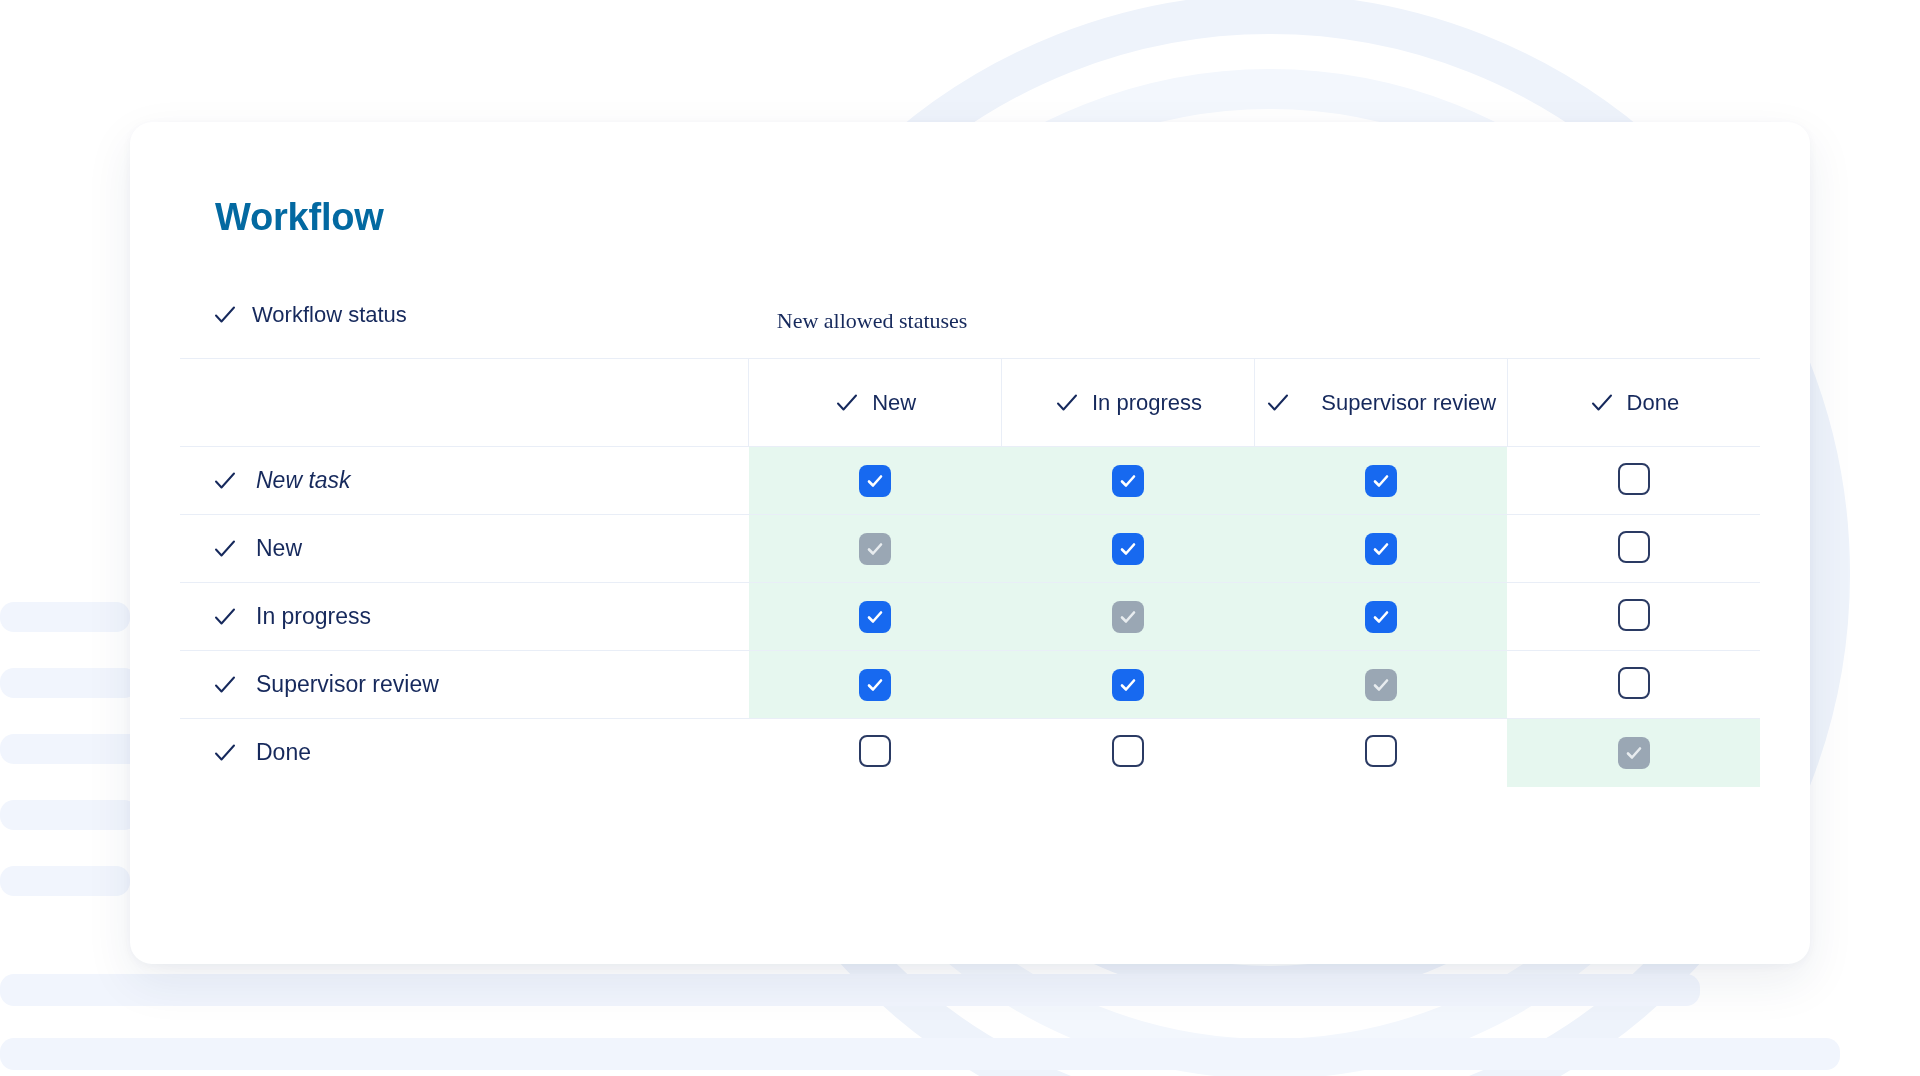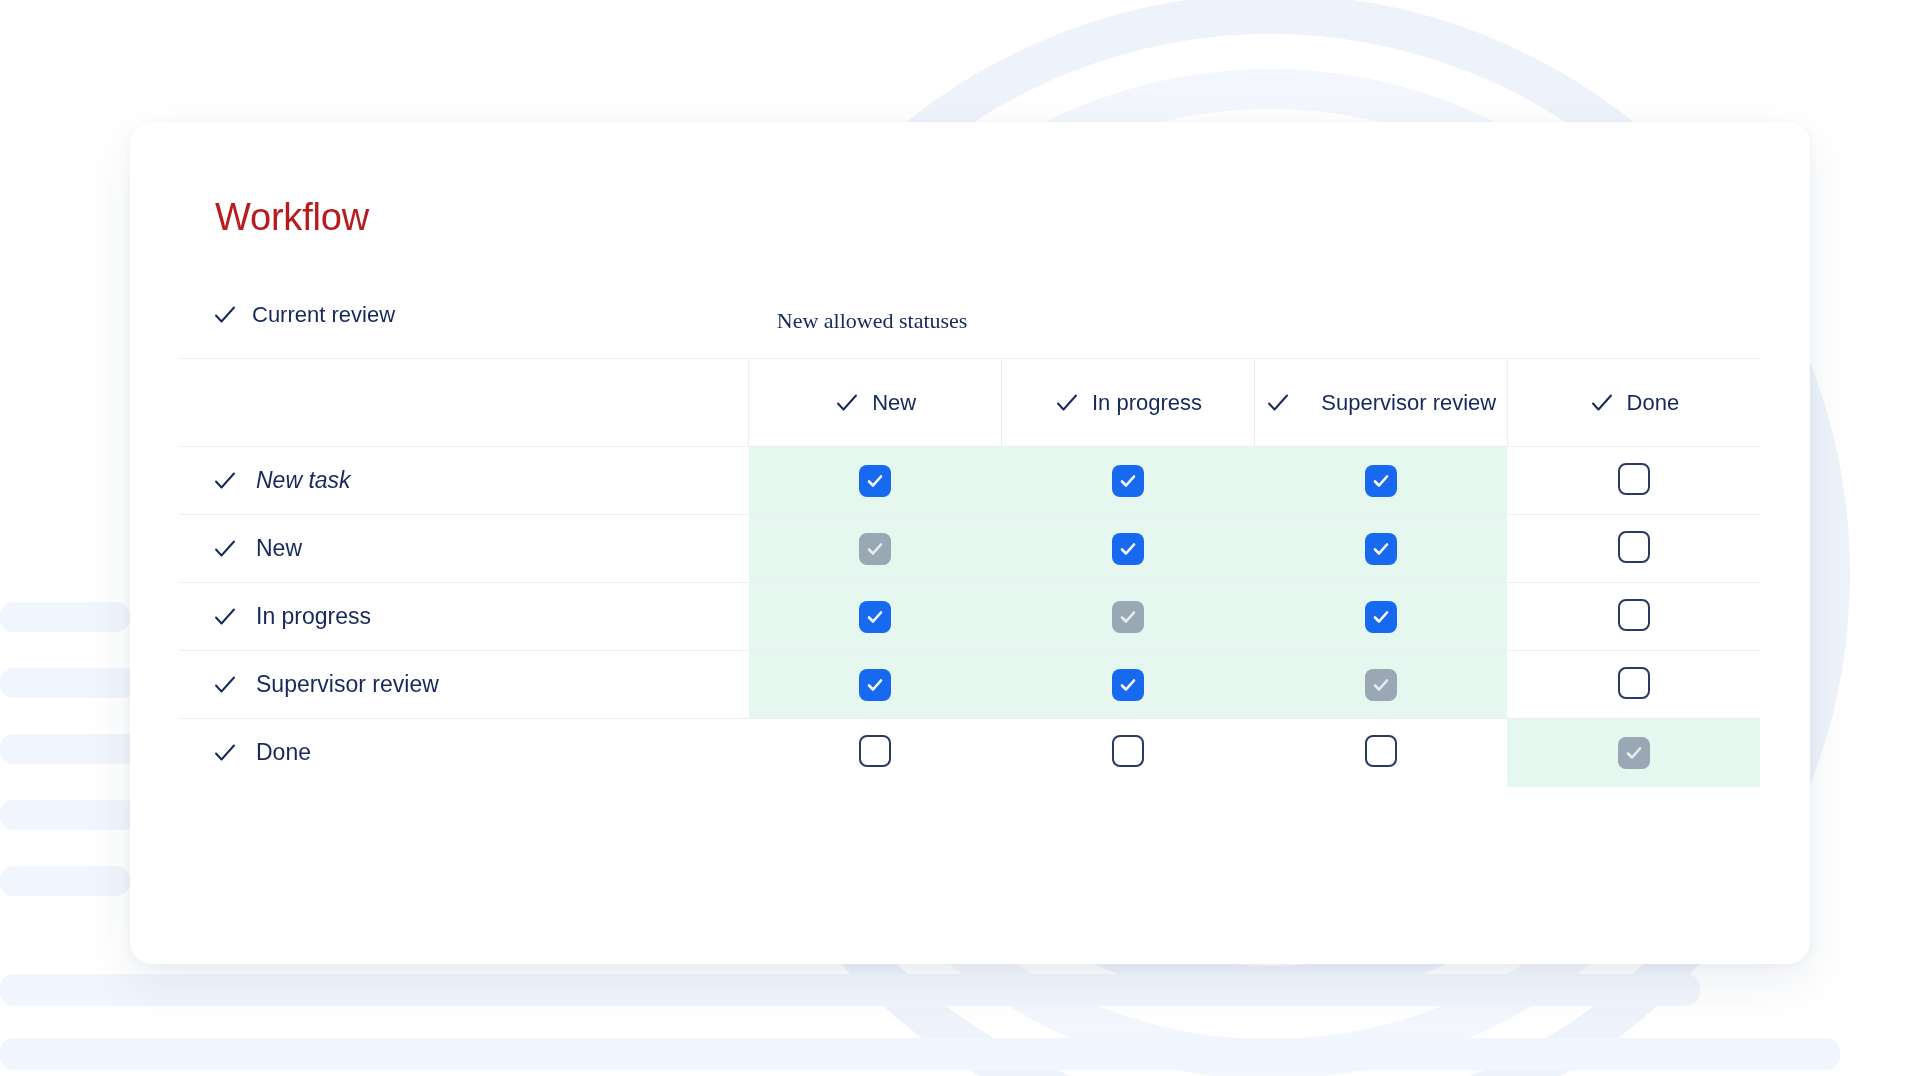--- a/index.html
+++ b/index.html
@@ -72,22 +72,22 @@
     box-shadow: 0 18px 48px rgba(28, 50, 90, 0.08),
                 0 2px 10px rgba(28, 50, 90, 0.04);
     padding: 0;
   }
 
   .card-title {
     position: absolute;
     left: 85px;
     top: 74px;
     font-size: 38px;
-    font-weight: normal;
-    color: #b91c1c;
+    font-weight: bold;
+    color: #0369a1;
     letter-spacing: -0.2px;
   }
 
   
   .table-wrap {
     position: absolute;
     left: 50px;
     top: 180px;
     right: 50px;
   }
@@ -230,21 +230,21 @@
 
       <thead>
         <tr class="grouphdr">
           <th class="gh-status">
             <span style="display:inline-flex;align-items:center;gap:14px;">
               <span class="tick">
                 <svg viewBox="0 0 26 26" fill="none" stroke="currentColor" stroke-width="2" stroke-linecap="round" stroke-linejoin="round">
                   <path d="M4 13.5 L9.5 19.5 L22 5.5"></path>
                 </svg>
               </span>
-              <span>Current review</span>
+              <span>Workflow status</span>
             </span>
           </th>
           <th class="gh-new" colspan="4">
             <span>New allowed statuses</span>
           </th>
         </tr>
         <tr class="colhdr" id="col-header-row">
           <th class="blank"></th>
         <th>
               <span class="hdr-inner">

